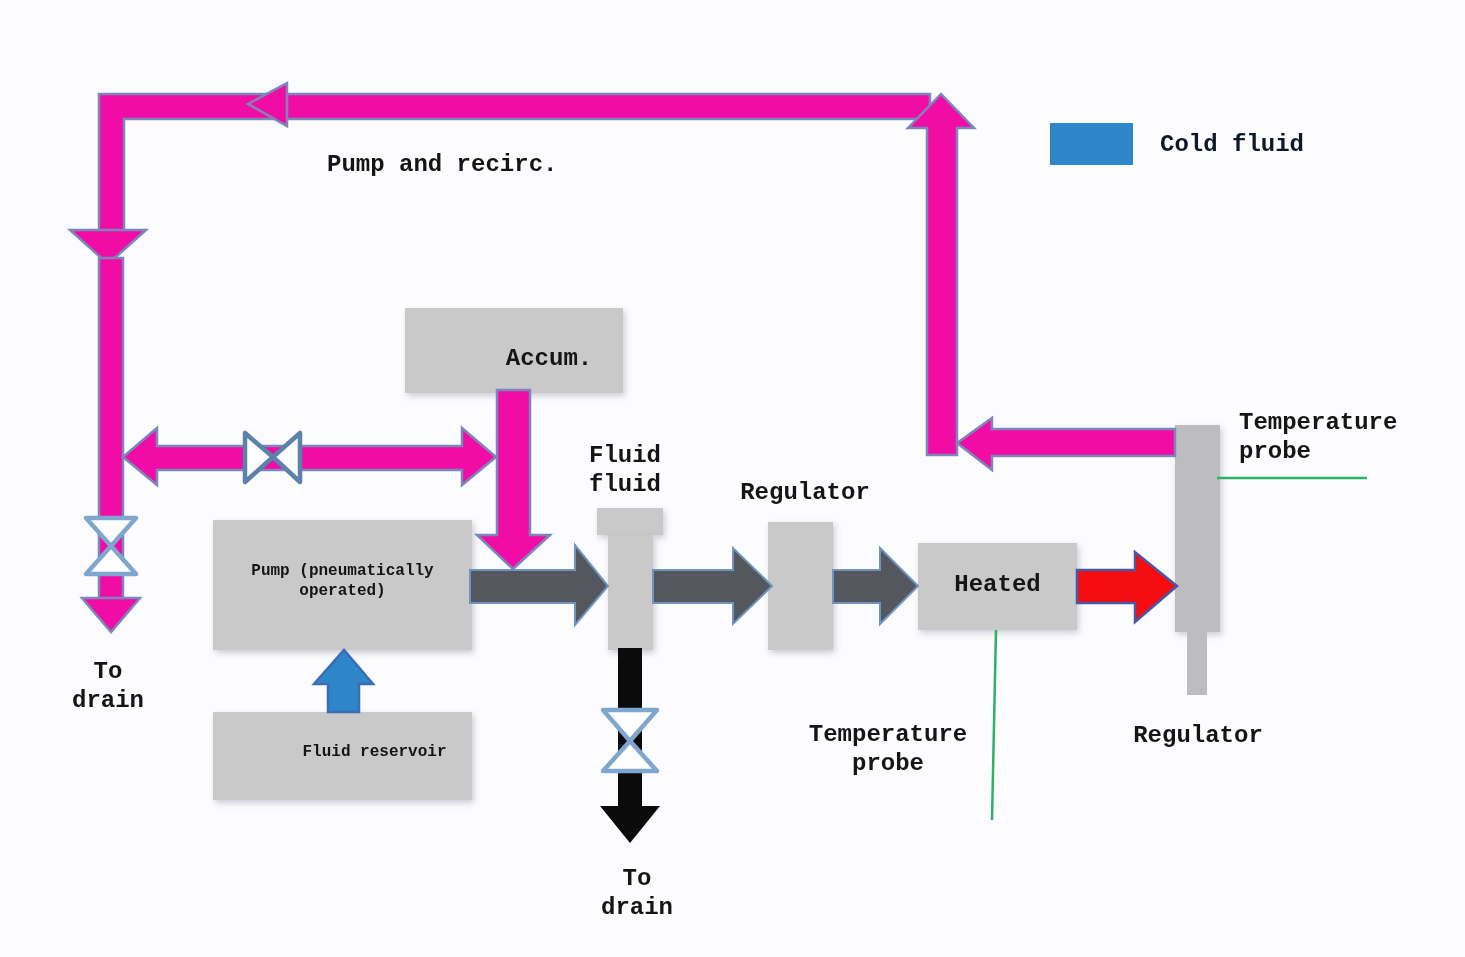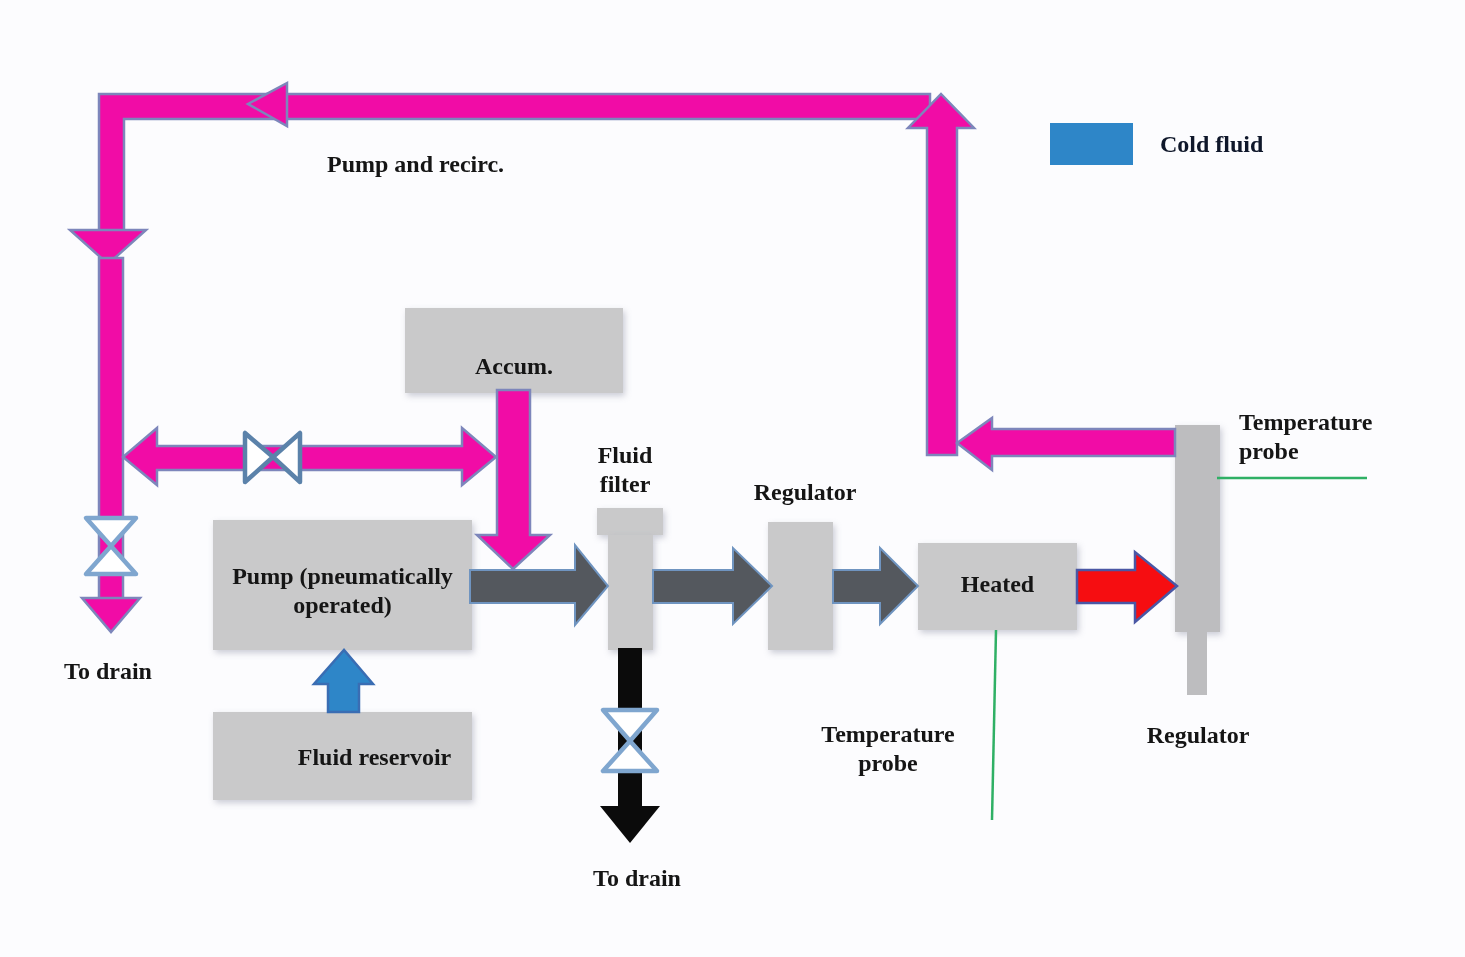--- a/index.html
+++ b/index.html
@@ -2,33 +2,33 @@
 <html><head>
 <meta charset="utf-8">
 <style>
   html,body{margin:0;padding:0;}
   body{background:#ffffff;}
   #stage{
     position:relative;
     width:1465px;height:957px;
     background:#fcfcfe;
     overflow:hidden;
-    font-family:Liberation Serif, serif;
+    font-family:Liberation Mono, monospace;
   }
   #pipes{position:absolute;left:0;top:0;width:100%;height:100%;}
   .lbl{
     position:absolute;
     font-weight:700;
     font-size:24px;
     line-height:1.22;
     color:#151515;
     text-align:center;
     white-space:normal;
   }
-  .lbl.small{font-size:24px;}
+  .lbl.small{font-size:16px;}
   .lbl.left{text-align:left;}
   .lbl.nowrap{white-space:nowrap;}
   #legend{
     position:absolute;left:1050px;top:123px;
     display:flex;flex-direction:column;gap:17px;
   }
   .legend-row{display:flex;align-items:center;}
   .legend-swatch{width:83px;height:42px;flex:0 0 auto;}
   .legend-label{
     margin-left:27px;
@@ -90,24 +90,24 @@
       <polygon points="86,574 136,574 111,546" stroke-width="4.5" stroke-linejoin="round" fill="#ffffff" stroke="#7fa6cf"></polygon>
     </g>
     <g>
       <polygon points="603,710 657,710 630,741" stroke-width="4.5" stroke-linejoin="round" fill="#ffffff" stroke="#7fa6cf"></polygon>
       <polygon points="603,771 657,771 630,741" stroke-width="4.5" stroke-linejoin="round" fill="#ffffff" stroke="#7fa6cf"></polygon>
     </g>
   </svg>
 
   <div class="lbl nowrap" style="left:327px;top:150px;">Pump and recirc.</div>
 
-  <div class="lbl" style="left:405px;top:352px;width:218px;">Accum.</div>
+  <div class="lbl" style="left:405px;top:344px;width:218px;padding-left:35px;">Accum.</div>
   <div class="lbl small" style="left:219px;top:562px;width:247px;">Pump (pneumatically operated)</div>
   <div class="lbl small" style="left:213px;top:743px;width:259px;padding-left:32px;">Fluid reservoir</div>
-  <div class="lbl" style="left:574px;top:441px;width:102px;">Fluid filter</div>
+  <div class="lbl" style="left:574px;top:441px;width:102px;">Fluid fluid</div>
   <div class="lbl" style="left:735px;top:478px;width:140px;">Regulator</div>
   <div class="lbl" style="left:918px;top:570px;width:159px;">Heated</div>
   <div class="lbl" style="left:1125px;top:721px;width:146px;">Regulator</div>
 
   <div class="lbl" style="left:806px;top:720px;width:164px;">Temperature probe</div>
   <div class="lbl left" style="left:1239px;top:408px;width:175px;">Temperature probe</div>
 
   <div class="lbl" style="left:57px;top:657px;width:102px;">To drain</div>
   <div class="lbl" style="left:586px;top:864px;width:102px;">To drain</div>
 

